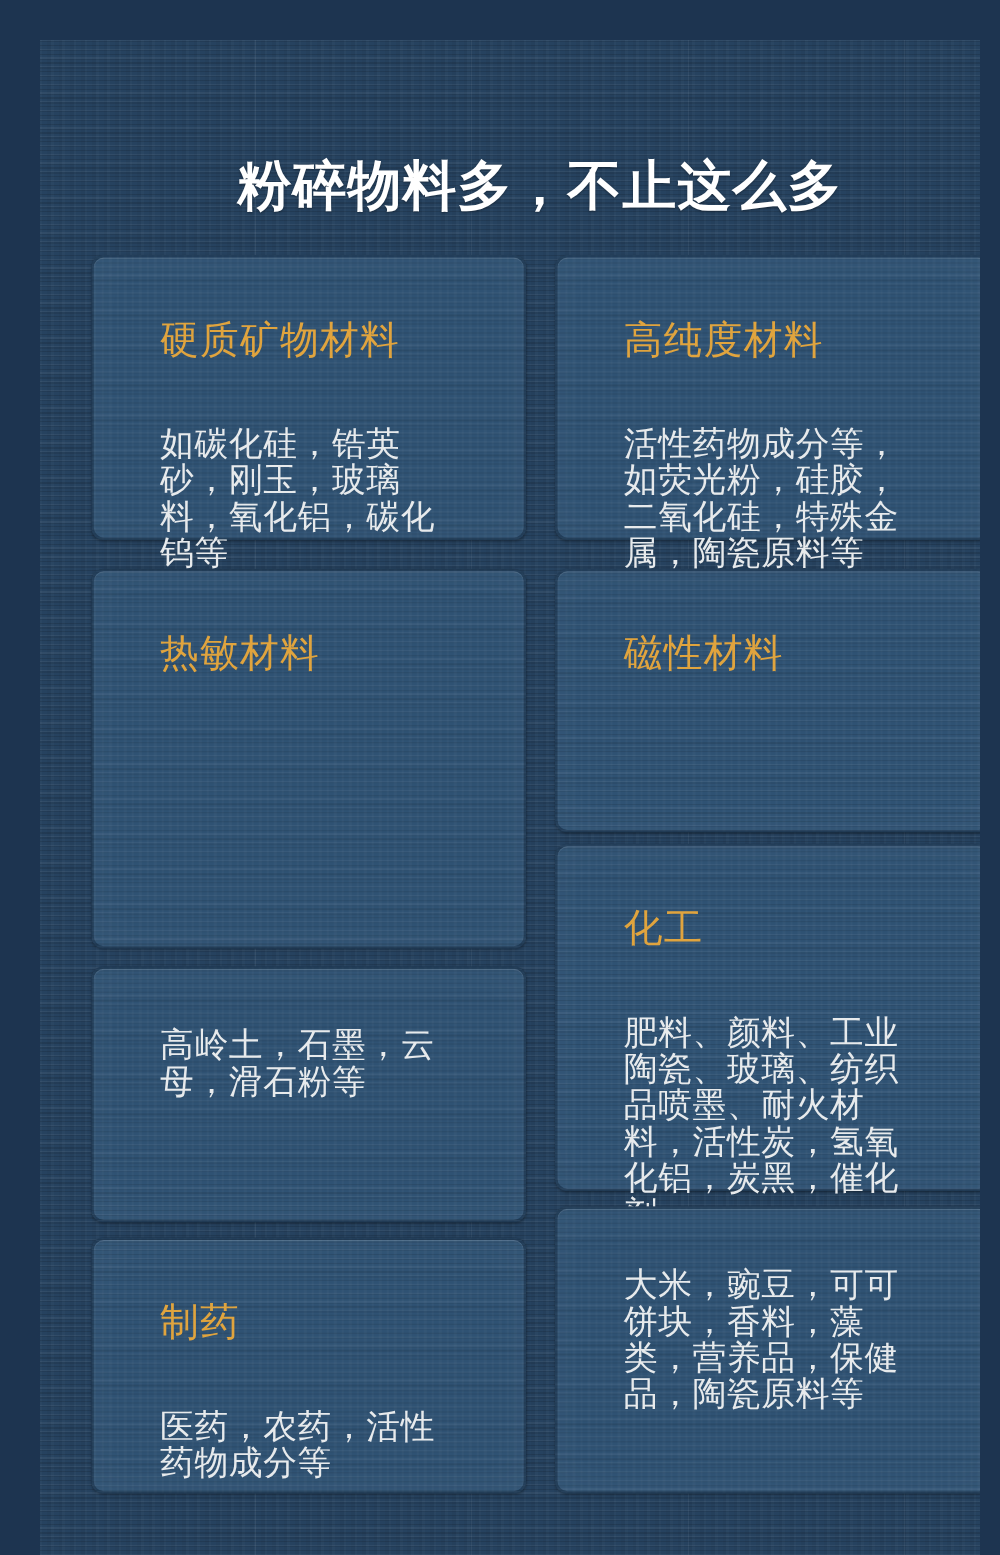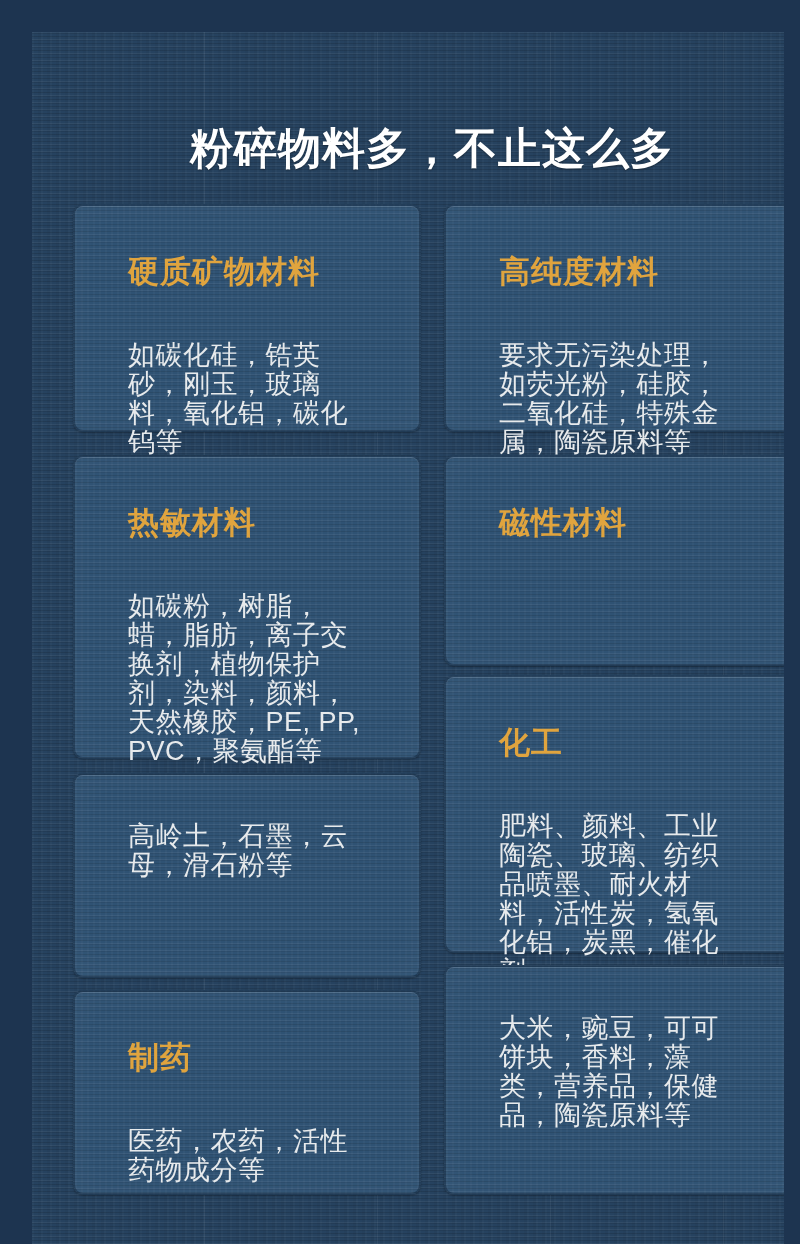--- a/index.html
+++ b/index.html
@@ -66,21 +66,21 @@
     border:2px solid rgba(12,28,48,0.38);
     box-shadow:
       inset 0 1px 0 rgba(255,255,255,0.10),
       inset 0 0 34px rgba(255,255,255,0.045),
       0 1px 2px rgba(0,0,0,0.25);
     padding:31px 36px 20px 37px;
   }
   .card h2{
     color:var(--heading);
     font-size:31px;
-    font-weight:bold;
+    font-weight:normal;
     line-height:1.2;
     margin-bottom:19px;
     letter-spacing:1px;
   }
   .card p{
     color:var(--body);
     font-size:27px;
     line-height:29px;
     letter-spacing:0.5px;
   }
@@ -109,26 +109,25 @@
 
   <h1 class="page-title">粉碎物料多，不止这么多</h1>
 
   <section class="card c-left card-hard">
     <h2>硬质矿物材料</h2>
     <p>如碳化硅，锆英砂，刚玉，玻璃料，氧化铝，碳化钨等</p>
   </section>
 
   <section class="card c-right card-purity">
     <h2>高纯度材料</h2>
-    <p>要求无污染处理，如荧光粉，硅胶，二氧化硅，特殊金属，陶瓷原料等</p>
+    <p>活性药物成分等，如荧光粉，硅胶，二氧化硅，特殊金属，陶瓷原料等</p>
   </section>
 
   <section class="card c-left card-heat">
     <h2>热敏材料</h2>
-    <p>如碳粉，树脂，蜡，脂肪，离子交换剂，植物保护剂，染料，颜料，天然橡胶，PE, PP, PVC，聚氨酯等</p>
   </section>
 
   <section class="card c-right card-magnetic">
     <h2>磁性材料</h2>
   </section>
 
   <section class="card c-right card-chemical">
     <h2>化工</h2>
     <p>肥料、颜料、工业陶瓷、玻璃、纺织品喷墨、耐火材料，活性炭，氢氧化铝，炭黑，催化剂</p>
   </section>

